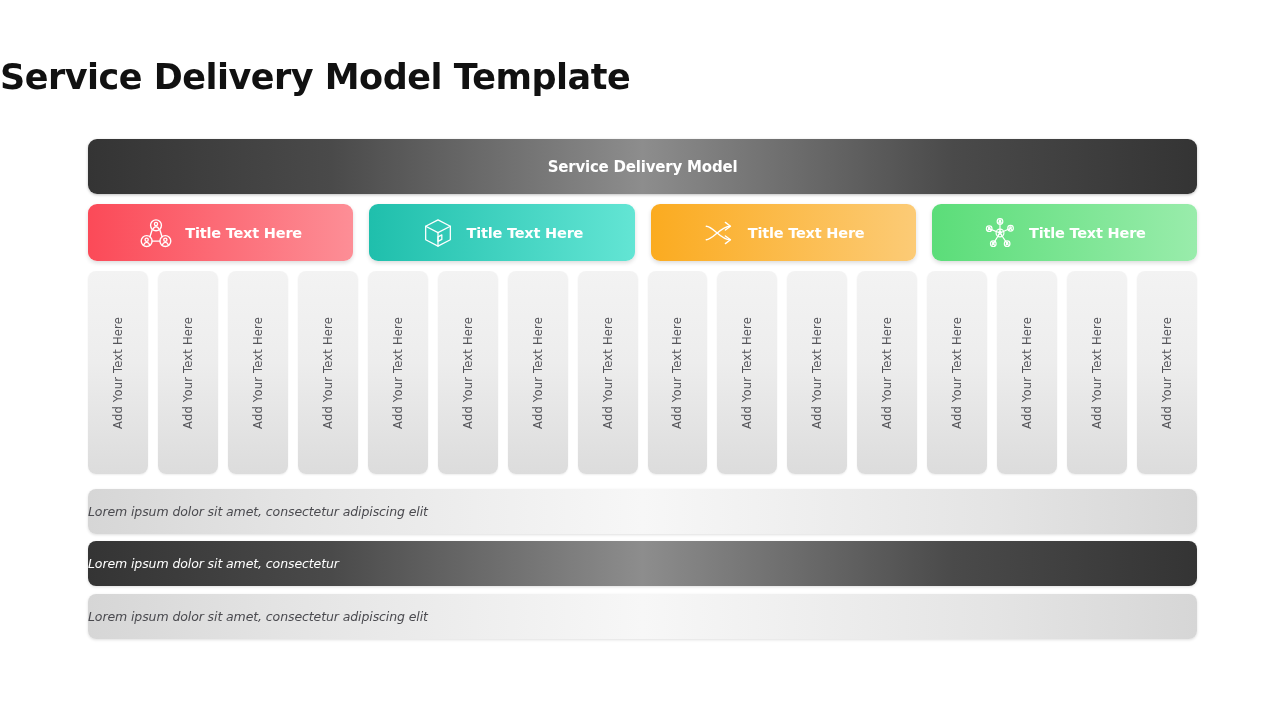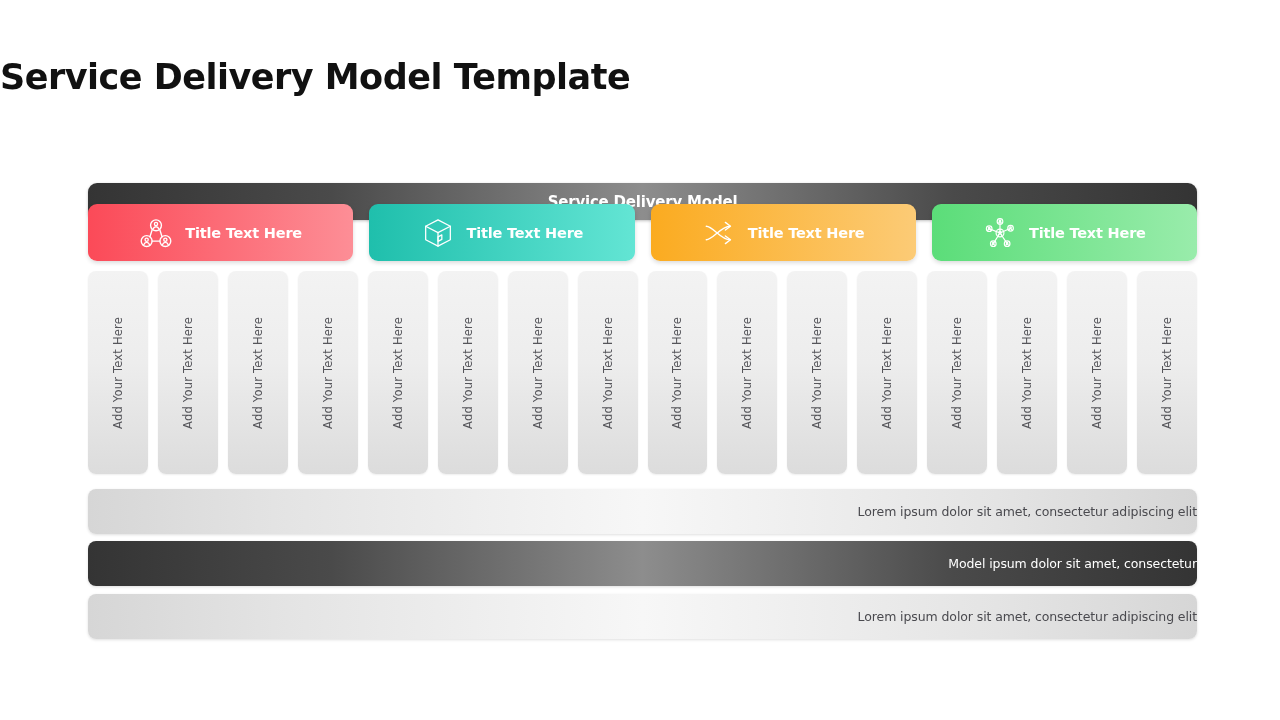--- a/index.html
+++ b/index.html
@@ -31,33 +31,32 @@
     color: #111111;
     font-family: "DejaVu Sans", sans-serif;
   }
 
   
   .master-bar {
     position: absolute;
     left: 88px;
     top: 139px;
     width: 1109px;
-    height: 37px;
+    height: 55px;
     border-radius: 9px;
     background: linear-gradient(90deg,
         #343434 0%,
         #4a4a4a 22%,
         #8d8d8d 50%,
         #4a4a4a 78%,
         #343434 100%);
     display: flex;
     align-items: center;
     justify-content: center;
     box-shadow: 0 1px 3px rgba(0,0,0,0.25);
-    margin-top: 44px;
   }
   .master-bar-label {
     color: #ffffff;
     font-size: 15px;
     font-weight: bold;
     font-family: "DejaVu Sans", sans-serif;
     letter-spacing: -0.2px;
   }
 
   
@@ -130,22 +129,23 @@
 
   
   .footer-bar {
     position: absolute;
     left: 88px;
     width: 1109px;
     height: 45px;
     border-radius: 8px;
     display: flex;
     align-items: center;
-    justify-content: flex-end;
+    justify-content: flex-start;
     box-shadow: 0 1px 3px rgba(0,0,0,0.13);
+    font-style: italic;
   }
   .footer-bar.light {
     background: linear-gradient(90deg,
         #d6d6d6 0%,
         #e4e4e4 18%,
         #f7f7f7 50%,
         #e4e4e4 82%,
         #d6d6d6 100%);
   }
   .footer-bar.dark {
@@ -307,20 +307,20 @@
       <div class="column-card">
         <span class="column-text">Add Your Text Here</span>
       </div>
     </div>
 
   <div class="footer-bar light" id="footer-bar-1">
     <span class="footer-text">Lorem ipsum dolor sit amet, consectetur adipiscing elit</span>
   </div>
 
   <div class="footer-bar dark" id="footer-bar-2">
-    <span class="footer-text">Model ipsum dolor sit amet, consectetur</span>
+    <span class="footer-text">Lorem ipsum dolor sit amet, consectetur</span>
   </div>
 
   <div class="footer-bar light" id="footer-bar-3">
     <span class="footer-text">Lorem ipsum dolor sit amet, consectetur adipiscing elit</span>
   </div>
 
 </div>
 
 </body></html>

